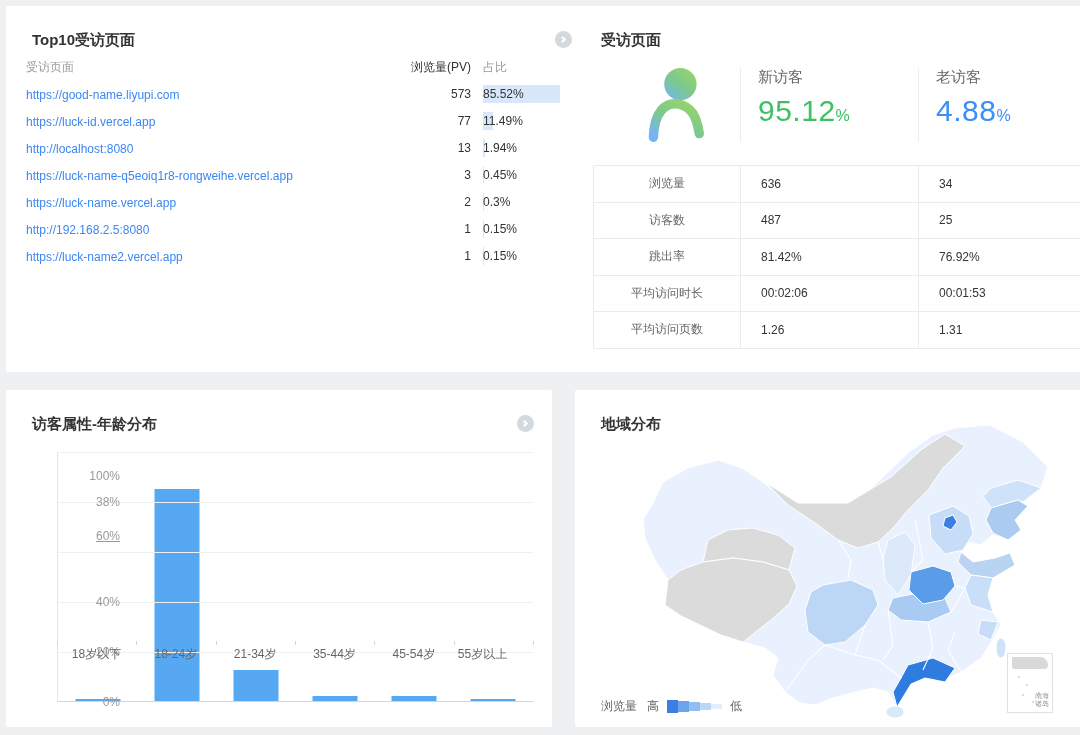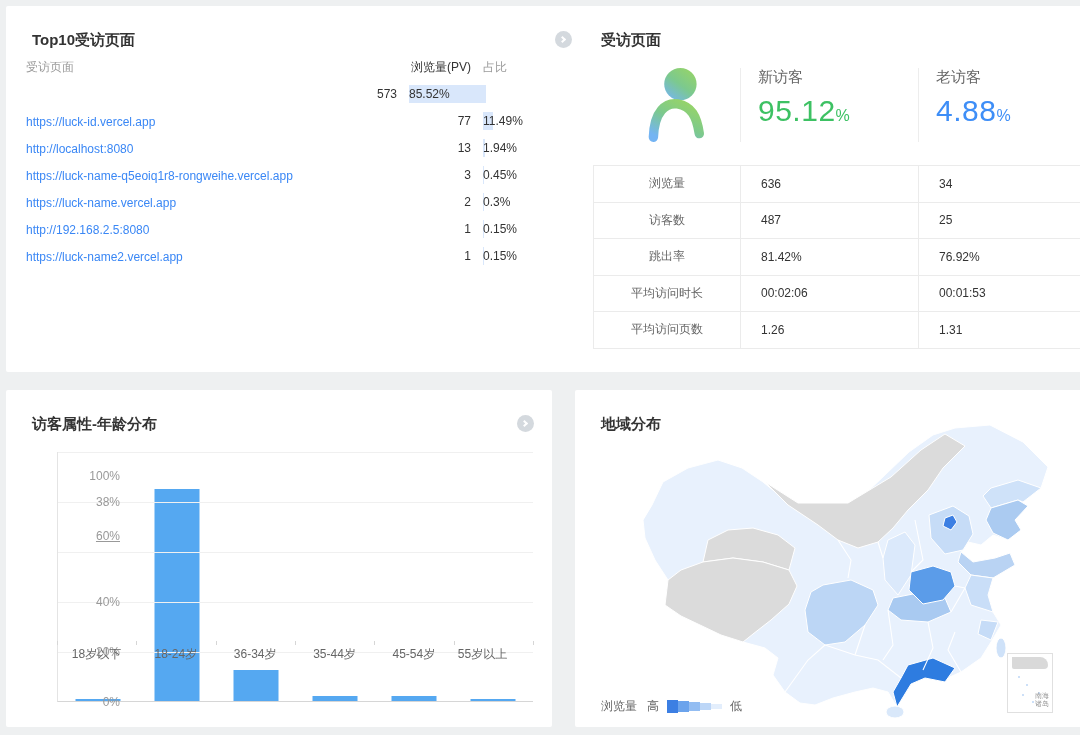--- a/index.html
+++ b/index.html
@@ -70,20 +70,21 @@
       <i class="chev"></i>
     </div>
   <div class="tp-table">
     <div class="tp-row tp-head">
       <div>受访页面</div>
       <div class="tp-pv">浏览量(PV)</div>
       <div class="tp-pct">占比</div>
     </div>
     <div>
   <div class="tp-row">
+    <div class="tp-url"><a href="#">https://good-name.liyupi.com</a></div>
     <div class="tp-pv pv">573</div>
     <div class="tp-pct">
       <span class="pct-bar" style="width: 77px;"></span>
       <span class="pct-text">85.52%</span>
     </div>
   </div>
 
   <div class="tp-row">
     <div class="tp-url"><a href="#">https://luck-id.vercel.app</a></div>
     <div class="tp-pv pv">77</div>
@@ -231,21 +232,21 @@
       <div class="ylab" style="top: 305px;">0%</div>
       <div class="ylab" style="top: 255px;">20%</div>
       <div class="ylab" style="top: 205px;">40%</div>
       <div class="ylab" style="top: 139px; text-decoration: underline;">60%</div>
       <div class="ylab" style="top: 105px;">38%</div>
       <div class="ylab" style="top: 55px; margin-top: 24px;">100%</div>
     </div>
   <div id="age-xlabels">
       <div class="xlab" style="left: 51px;">18岁以下</div>
       <div class="xlab" style="left: 130.333px;">18-24岁</div>
-      <div class="xlab" style="left: 209.667px;">36-34岁</div>
+      <div class="xlab" style="left: 209.667px;">21-34岁</div>
       <div class="xlab" style="left: 289px;">35-44岁</div>
       <div class="xlab" style="left: 368.333px;">45-54岁</div>
       <div class="xlab" style="left: 437px;">55岁以上</div>
       <div class="xtick" style="left: 51px;"></div>
       <div class="xtick" style="left: 130.333px;"></div>
       <div class="xtick" style="left: 209.667px;"></div>
       <div class="xtick" style="left: 289px;"></div>
       <div class="xtick" style="left: 368.333px;"></div>
       <div class="xtick" style="left: 447.667px;"></div>
       <div class="xtick" style="left: 527px;"></div>

